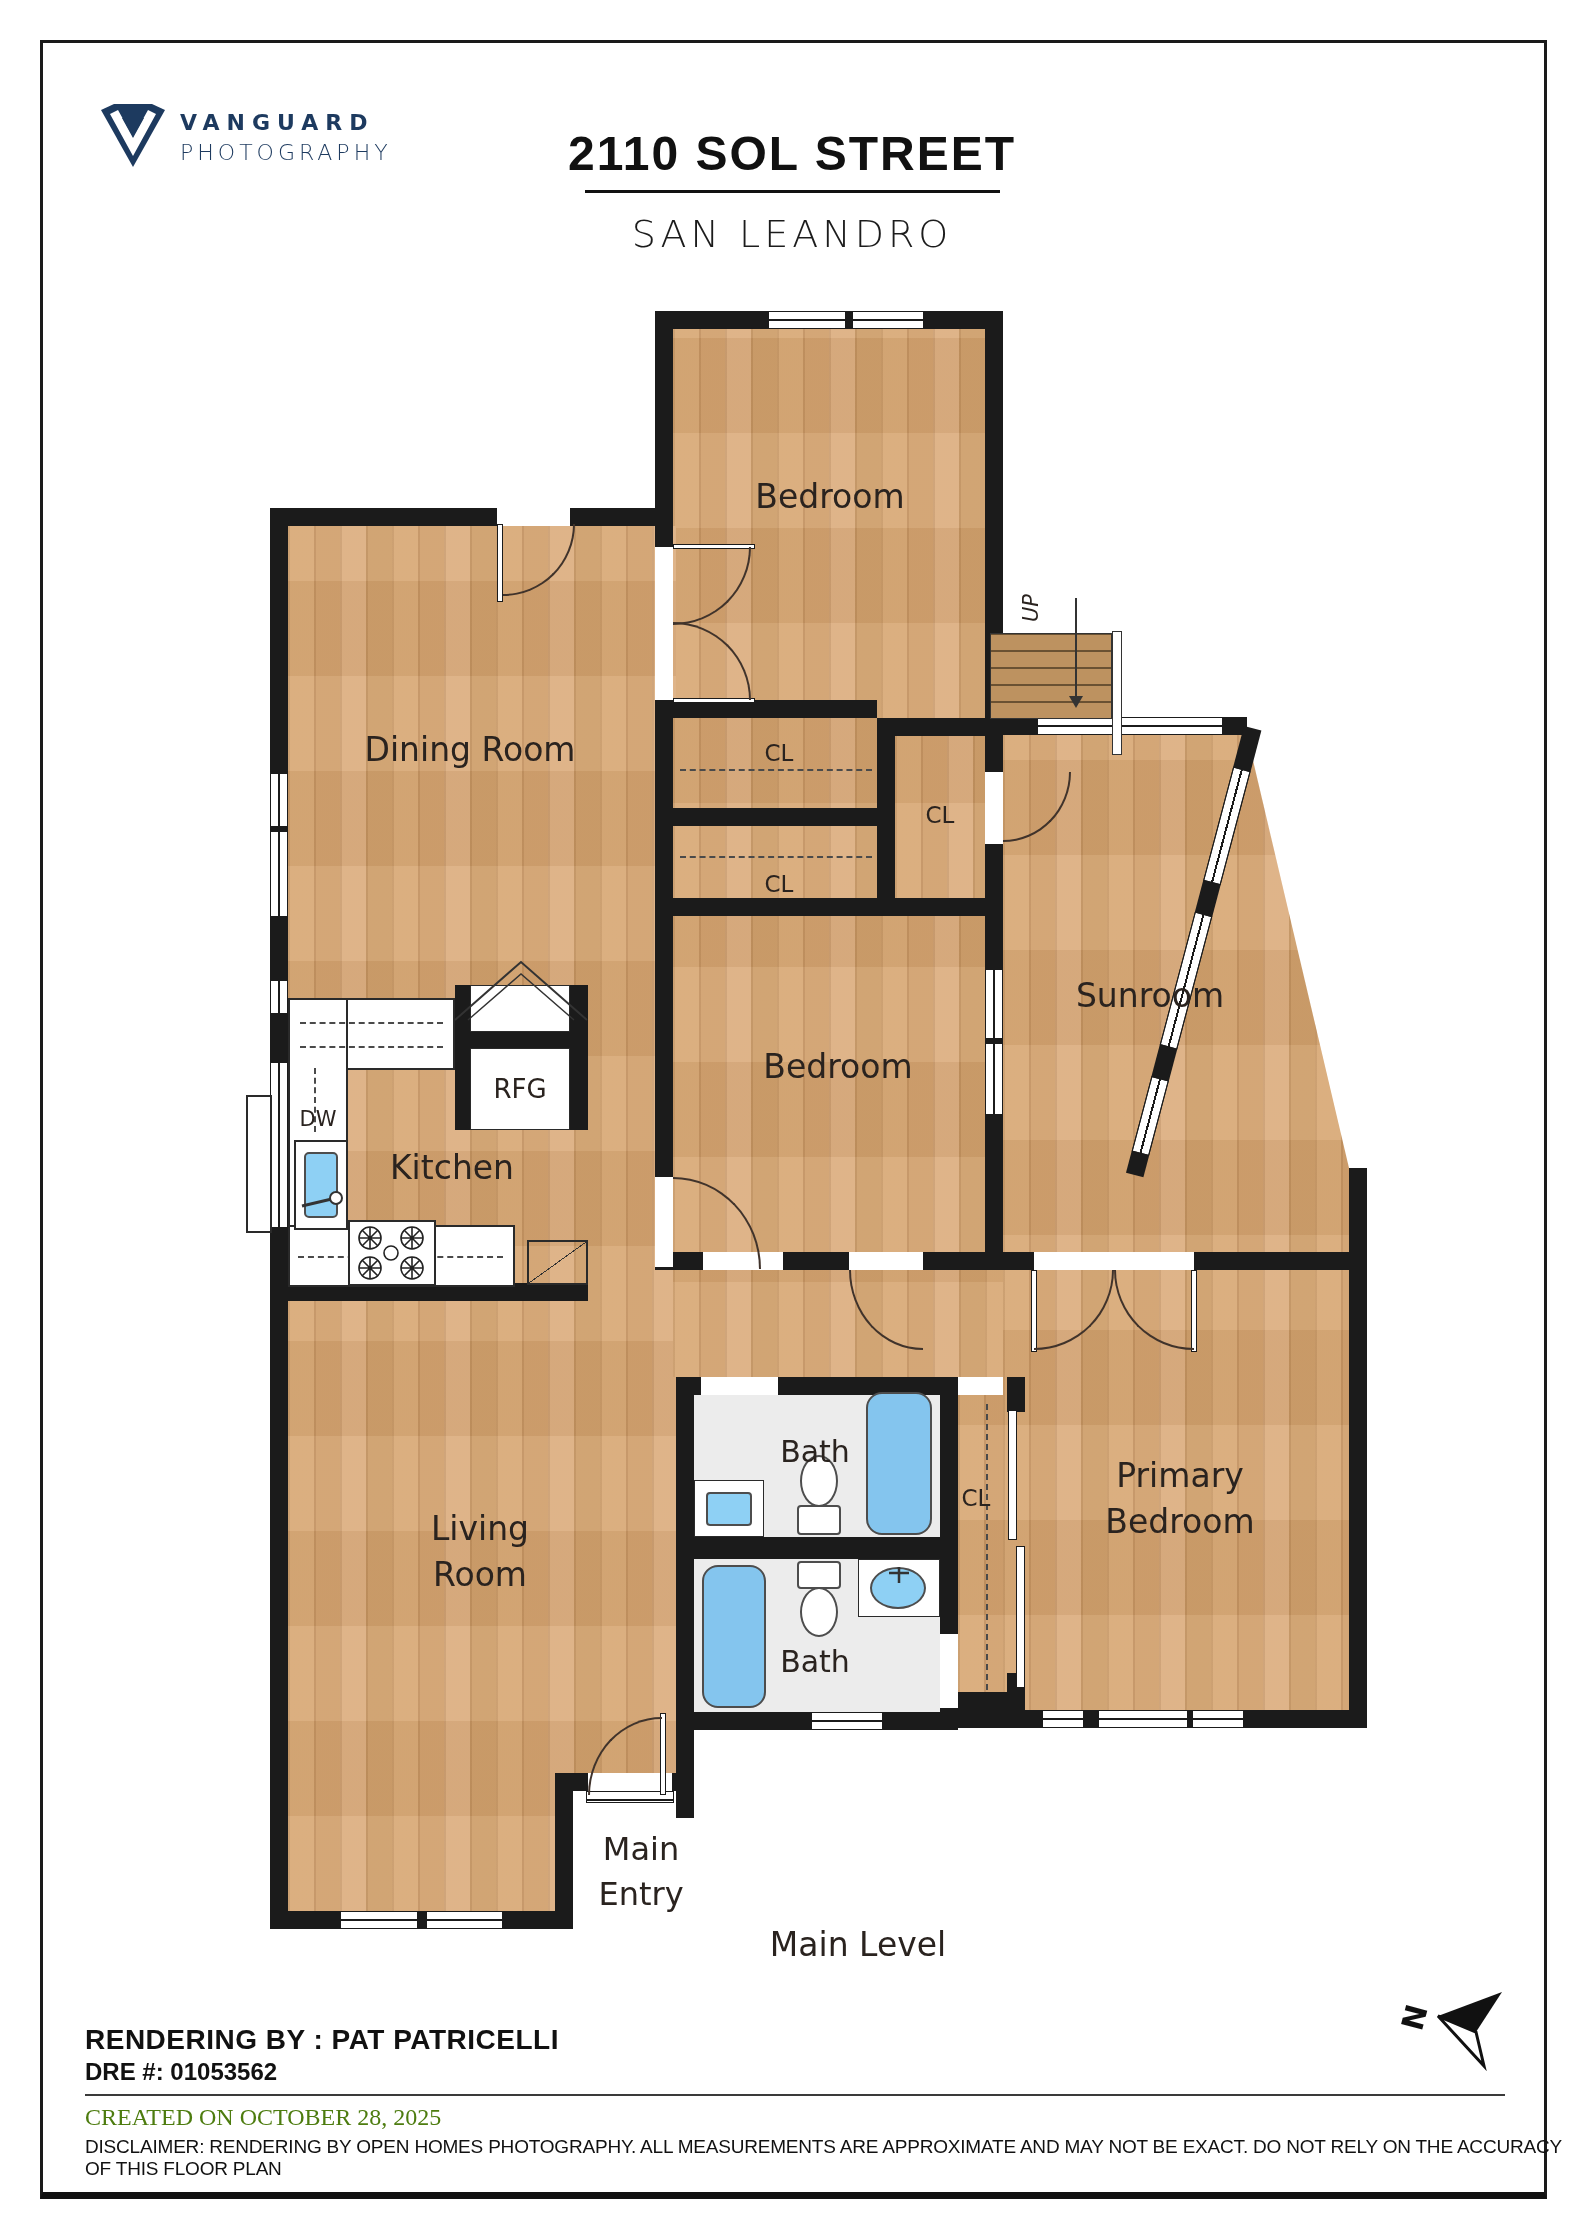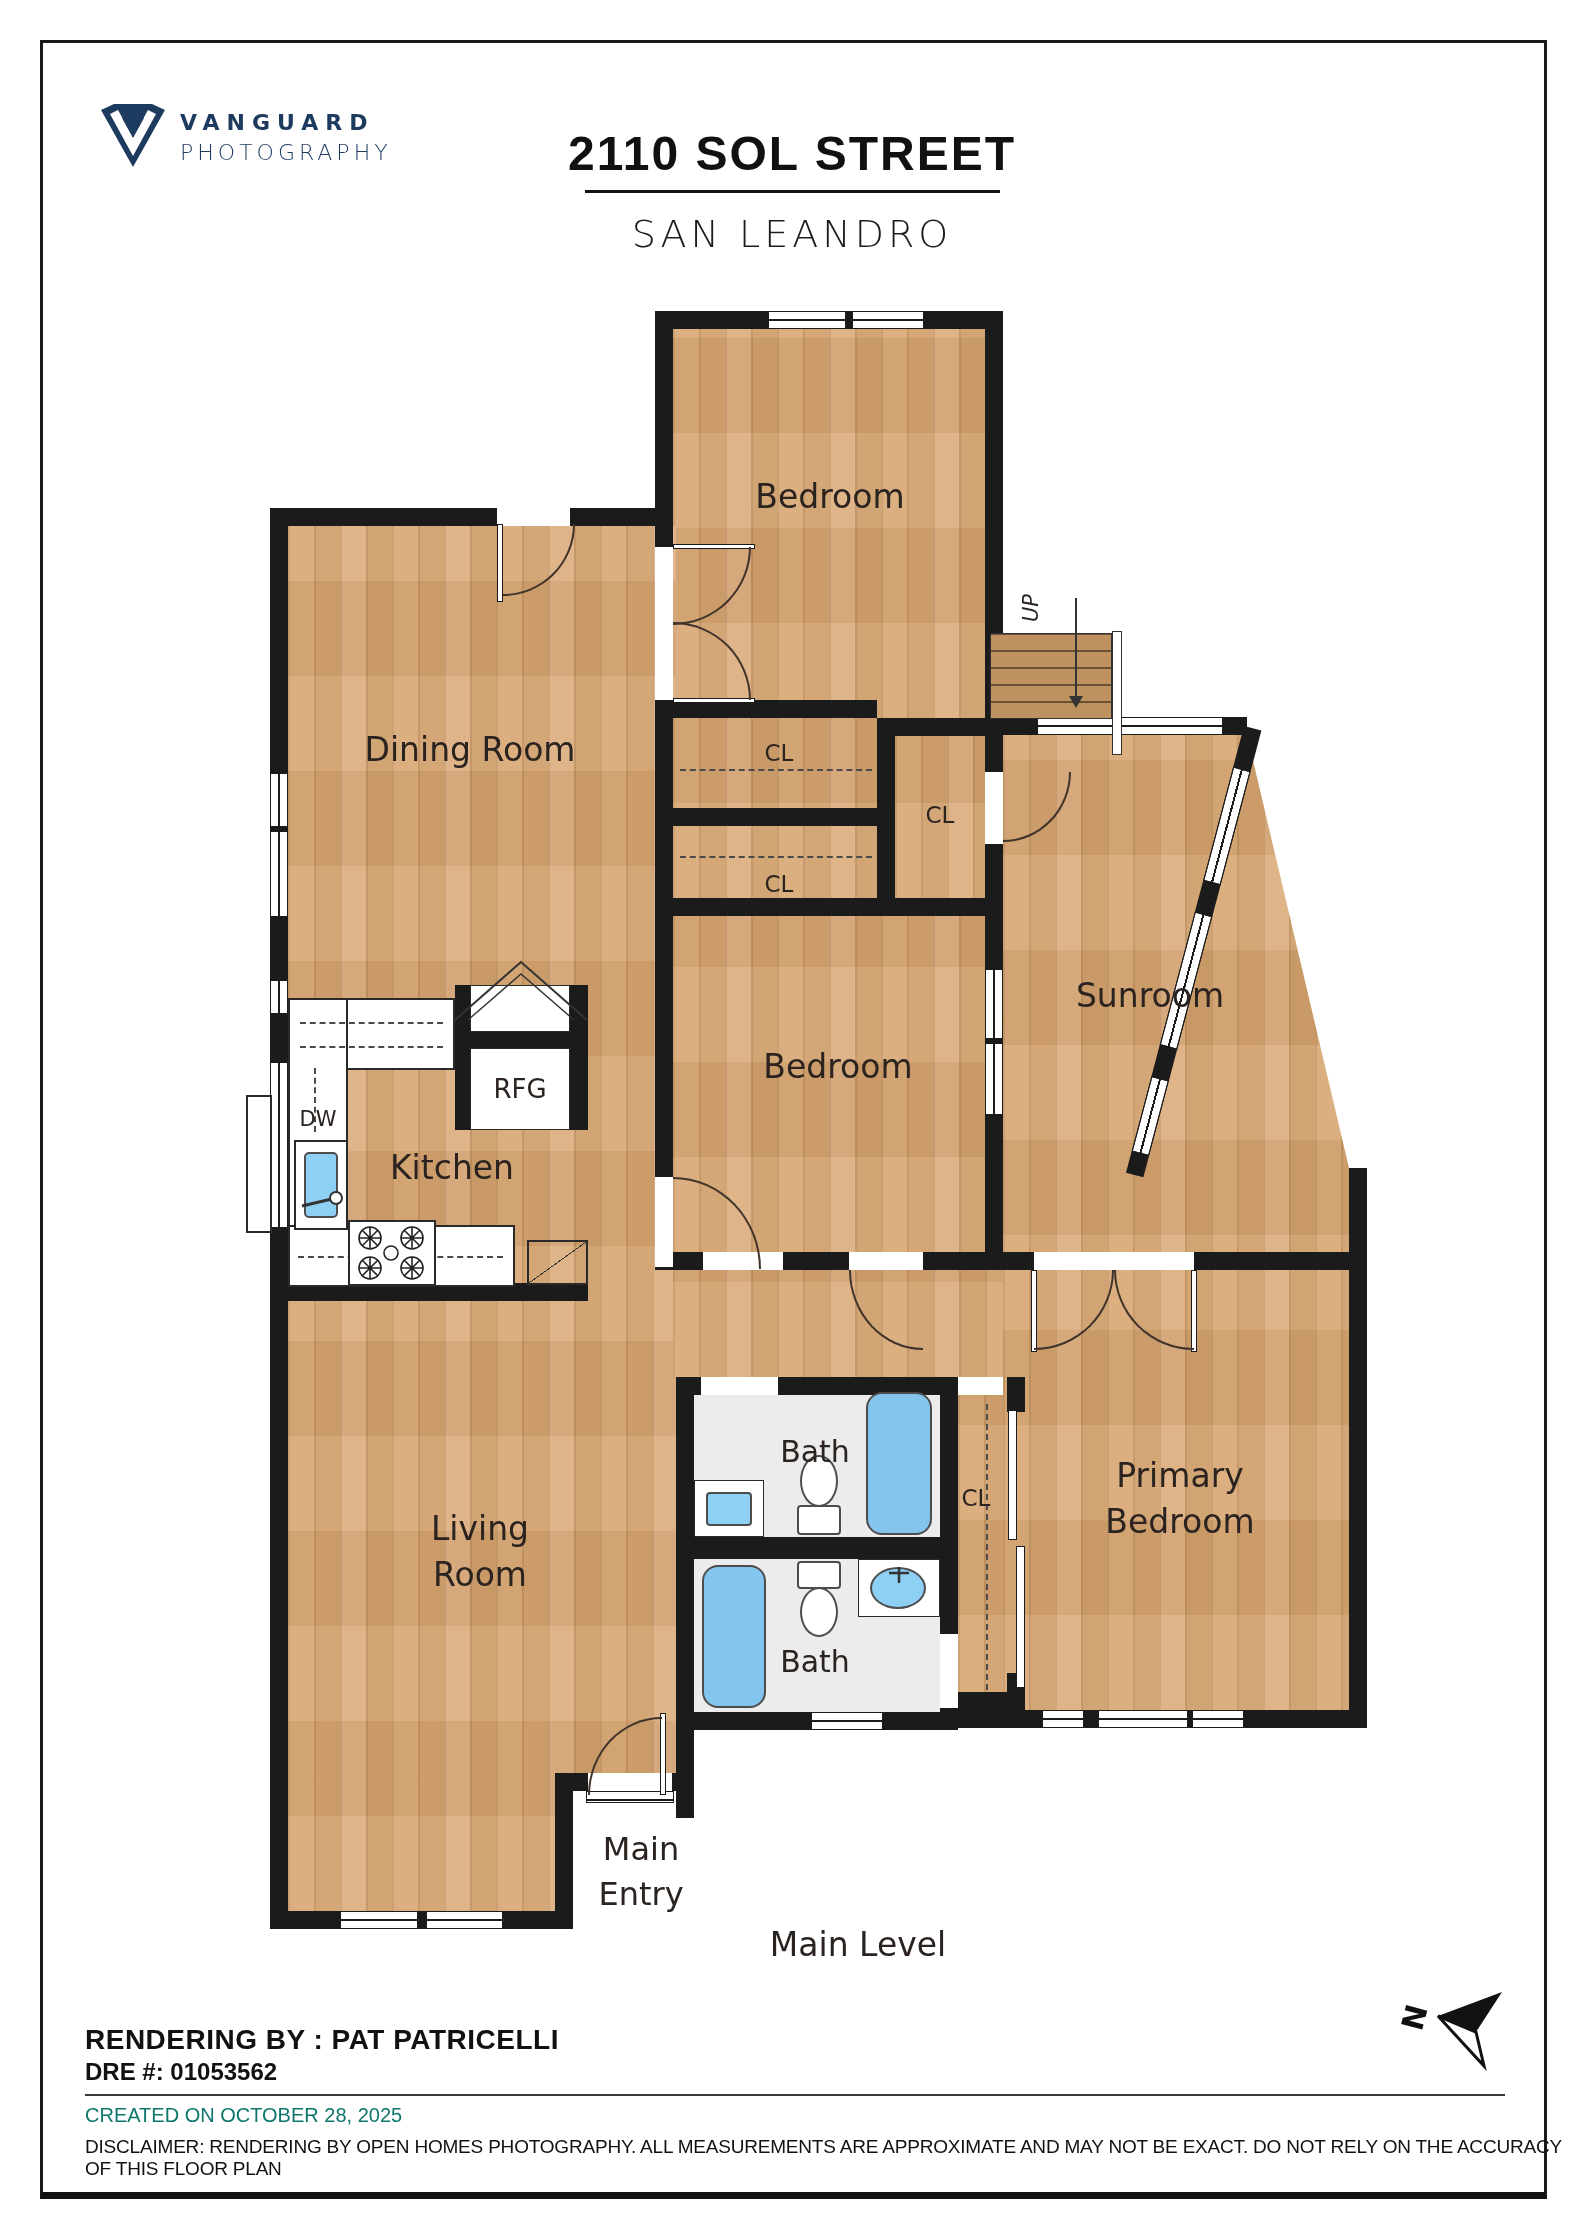--- a/index.html
+++ b/index.html
@@ -54,22 +54,22 @@
   .uparrow-line{position:absolute;left:1075px;top:598px;width:2px;height:100px;background:#333;}
   .uparrow-head{position:absolute;left:1069px;top:696px;width:0;height:0;
      border-left:7px solid transparent;border-right:7px solid transparent;border-top:12px solid #333;}
   .cornercab-line{background:linear-gradient(to bottom right, rgba(0,0,0,0) 49.3%, #333 49.3% 50.7%, rgba(0,0,0,0) 50.7%);}
   
   .f-present{position:absolute;left:85px;top:2024px;font-family:"Liberation Sans",sans-serif;
              font-size:28px;font-weight:bold;color:#111;letter-spacing:.5px;}
   .f-dre{position:absolute;left:85px;top:2058px;font-family:"Liberation Sans",sans-serif;
          font-size:24px;font-weight:bold;color:#111;}
   .f-line{position:absolute;left:85px;top:2094px;width:1420px;height:2px;background:#3a3a3a;}
-  .f-created{position:absolute;left:85px;top:2104px;font-family:Liberation Sans, sans-serif;
-             font-size:20px;color:#0f766e;}
+  .f-created{position:absolute;left:85px;top:2104px;font-family:Liberation Serif, serif;
+             font-size:24px;color:#4d7c0f;}
   .f-disc1{position:absolute;left:85px;top:2136px;font-family:"Liberation Sans",sans-serif;
            font-size:19px;color:#111;letter-spacing:-0.2px;}
   .f-disc2{position:absolute;left:85px;top:2170px;font-family:"Liberation Sans",sans-serif;
            font-size:19px;color:#111;letter-spacing:-0.2px;}
   .compass{position:absolute;left:1398px;top:1986px;}
   .compass-n{position:absolute;left:4px;top:14px;font-size:30px;font-weight:600;color:#111;
              transform:rotate(-75deg);}
 </style>
 </head>
 <body>

